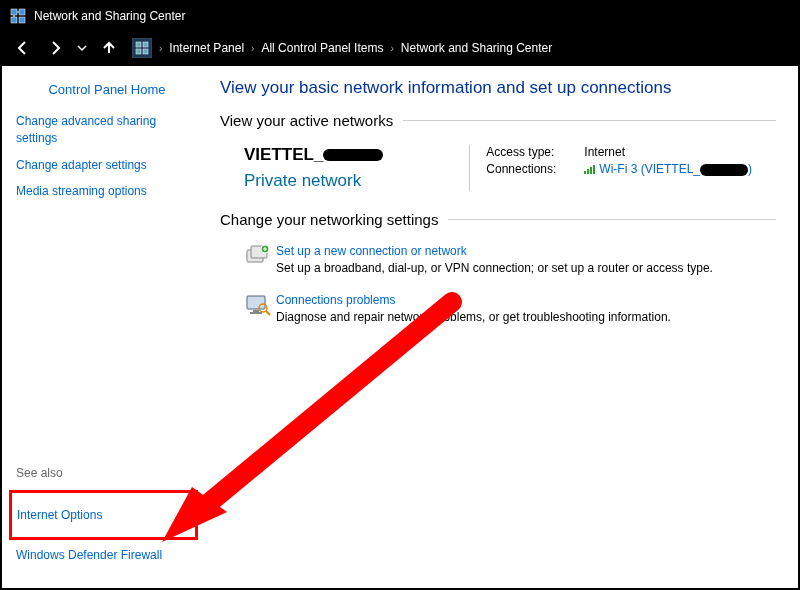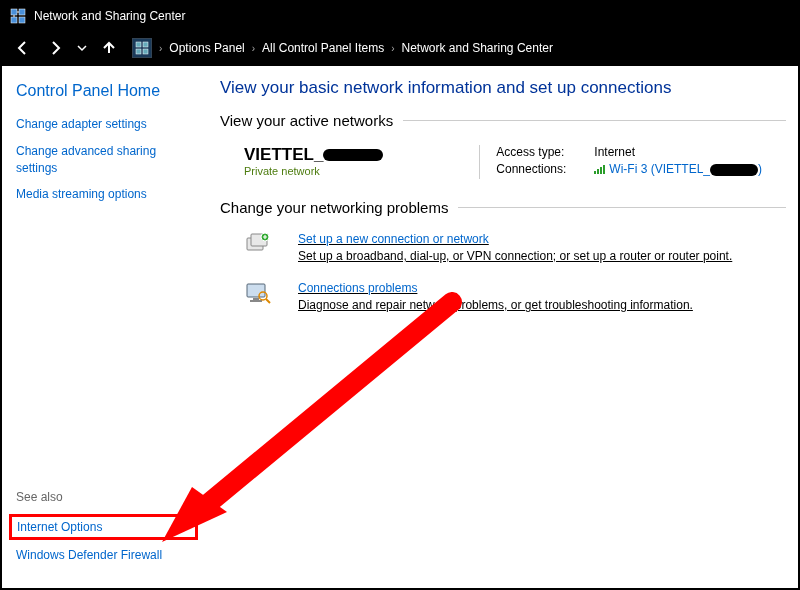--- a/index.html
+++ b/index.html
@@ -67,47 +67,48 @@
       width: 210px;
       padding: 16px 14px;
       display: flex;
       flex-direction: column;
       position: relative;
     }
     .sidebar .home {
       color: #0066cc;
       margin-bottom: 16px;
       cursor: pointer;
-      font-size: 16px;
+      font-size: 13px;
+      text-align: center;
     }
     .sidebar .link {
       color: #0066cc;
       margin-bottom: 10px;
       cursor: pointer;
       font-size: 12px;
       line-height: 1.4;
     }
     .sidebar .spacer { flex: 1; }
     .sidebar .see-also-hdr { color: #666; margin-bottom: 10px; font-size: 12px; }
     .sidebar .see-also-link {
       color: #0066cc;
       margin-bottom: 10px;
       cursor: pointer;
       font-size: 12px;
     }
     .highlight-box {
       border: 3px solid #ff0000;
-      padding: 3px 5px;
+      padding: 15px 5px;
       margin-left: -7px;
       margin-bottom: 8px;
       display: inline-block;
     }
     .main {
       flex: 1;
-      padding: 12px 12px 12px 8px;
+      padding: 12px 22px 12px 8px;
     }
     .main-title {
       color: #003399;
       font-size: 17px;
       font-weight: 400;
       margin-bottom: 14px;
     }
     .group-hdr {
       display: flex;
       align-items: center;
@@ -120,39 +121,38 @@
       padding: 4px 24px 20px 24px;
     }
     .net-left { flex: 1; }
     .net-name {
       font-size: 17px;
       font-weight: 600;
       display: inline-flex;
       align-items: center;
     }
     .redact { background: #000; display: inline-block; height: 12px; border-radius: 6px; }
-    .net-type { font-size: 11px; color: #4d7c0f; margin-top: 0; }
+    .net-type { font-size: 17px; color: #0369a1; margin-top: 6px; }
     .net-right {
       border-left: 1px solid #ccc;
       padding-left: 16px;
       min-width: 240px;
     }
     .kv { display: flex; gap: 18px; font-size: 12px; margin-bottom: 3px; align-items: center; }
     .kv .k { color: #000; min-width: 80px; }
     .kv .v { color: #000; display: flex; align-items: center; gap: 4px; text-align: right; }
     .kv .v a { color: #0066cc; text-decoration: none; cursor: pointer; }
     .sig-icon { display: inline-flex; align-items: flex-end; gap: 1px; height: 10px; }
     .sig-icon span { width: 2px; background: #2a9d2a; display: inline-block; }
     .sig-icon span:nth-child(1){height:3px;} .sig-icon span:nth-child(2){height:5px;}
     .sig-icon span:nth-child(3){height:7px;} .sig-icon span:nth-child(4){height:9px;}
     .task {
       display: flex;
-      gap: 26px;
+      gap: 4px;
       padding: 4px 24px 14px 24px;
-      text-decoration: underline;
     }
     .task-icon {
       width: 28px; height: 24px; flex-shrink: 0;
       display: flex; align-items: center; justify-content: center;
     }
     .task-icon.new svg rect { fill: #e8e8e8; stroke: #888; }
     .task-icon.troubleshoot svg .mon { fill: #cde; stroke: #567; }
     .task-body { }
     .task-title { color: #0066cc; font-size: 12px; cursor: pointer; margin-bottom: 3px; }
     .task-desc { font-size: 12px; color: #000; }
@@ -202,34 +202,34 @@
   <div class="breadcrumb">
     <span class="cp-icon">
       <svg width="14" height="14" viewBox="0 0 14 14">
         <rect x="1" y="1" width="5" height="5" fill="#6ab" stroke="#fff" stroke-width="0.5"></rect>
         <rect x="8" y="1" width="5" height="5" fill="#6ab" stroke="#fff" stroke-width="0.5"></rect>
         <rect x="1" y="8" width="5" height="5" fill="#6ab" stroke="#fff" stroke-width="0.5"></rect>
         <rect x="8" y="8" width="5" height="5" fill="#6ab" stroke="#fff" stroke-width="0.5"></rect>
       </svg>
     </span>
     <span class="chev">›</span>
-    <a>Options Panel</a>
+    <a>Internet Panel</a>
     <span class="chev">›</span>
     <a>All Control Panel Items</a>
     <span class="chev">›</span>
     <a>Network and Sharing Center</a>
   </div>
 </div>
 
 <div class="content">
 
   <div class="sidebar">
     <div class="home">Control Panel Home</div>
+    <div class="link">Change advanced sharing settings</div>
     <div class="link">Change adapter settings</div>
-    <div class="link">Change advanced sharing settings</div>
     <div class="link">Media streaming options</div>
     <div class="spacer"></div>
     <div class="see-also-hdr">See also</div>
     <span class="highlight-box">
       <span class="see-also-link" style="margin:0">Internet Options</span>
     </span>
     <div class="see-also-link">Windows Defender Firewall</div>
   </div>
 
   <div class="main">
@@ -262,36 +262,36 @@
                 <span></span>
                 <span></span>
               </span>
             <a><span>Wi-Fi 3 (VIETTEL_</span><span class="redact" style="width:48px;vertical-align:middle"></span><span>)</span></a>
           </span>
         </div>
       </div>
     </div>
 
     <div class="group-hdr">
-      <span class="txt">Change your networking problems</span>
+      <span class="txt">Change your networking settings</span>
       <span class="ln"></span>
     </div>
 
     <div class="task">
       <div class="task-icon new">
         <svg width="26" height="22" viewBox="0 0 26 22">
           <rect x="2" y="5" width="16" height="12" rx="1"></rect>
           <rect x="6" y="1" width="16" height="12" rx="1"></rect>
           <circle cx="20" cy="4" r="4" fill="#3a3" stroke="#fff" stroke-width="1"></circle>
           <path d="M20 2v4M18 4h4" stroke="#fff" stroke-width="1.2"></path>
         </svg>
       </div>
       <div class="task-body">
         <div class="task-title">Set up a new connection or network</div>
-        <div class="task-desc">Set up a broadband, dial-up, or VPN connection; or set up a router or router point.</div>
+        <div class="task-desc">Set up a broadband, dial-up, or VPN connection; or set up a router or access type.</div>
       </div>
     </div>
 
     <div class="task">
       <div class="task-icon troubleshoot">
         <svg width="26" height="22" viewBox="0 0 26 22">
           <rect class="mon" x="2" y="2" width="18" height="13" rx="1"></rect>
           <rect x="8" y="16" width="6" height="2" fill="#888"></rect>
           <rect x="5" y="18" width="12" height="2" fill="#888"></rect>
           <circle cx="18" cy="14" r="4" fill="none" stroke="#d80" stroke-width="1.5"></circle>

